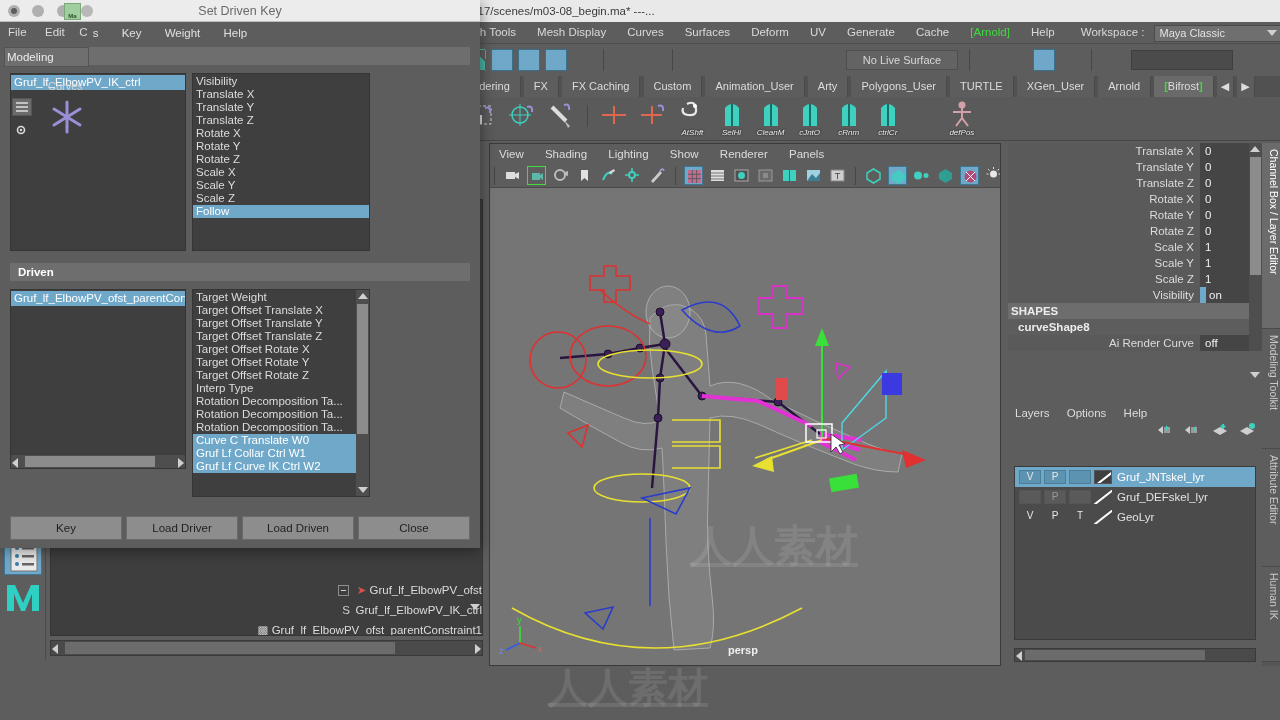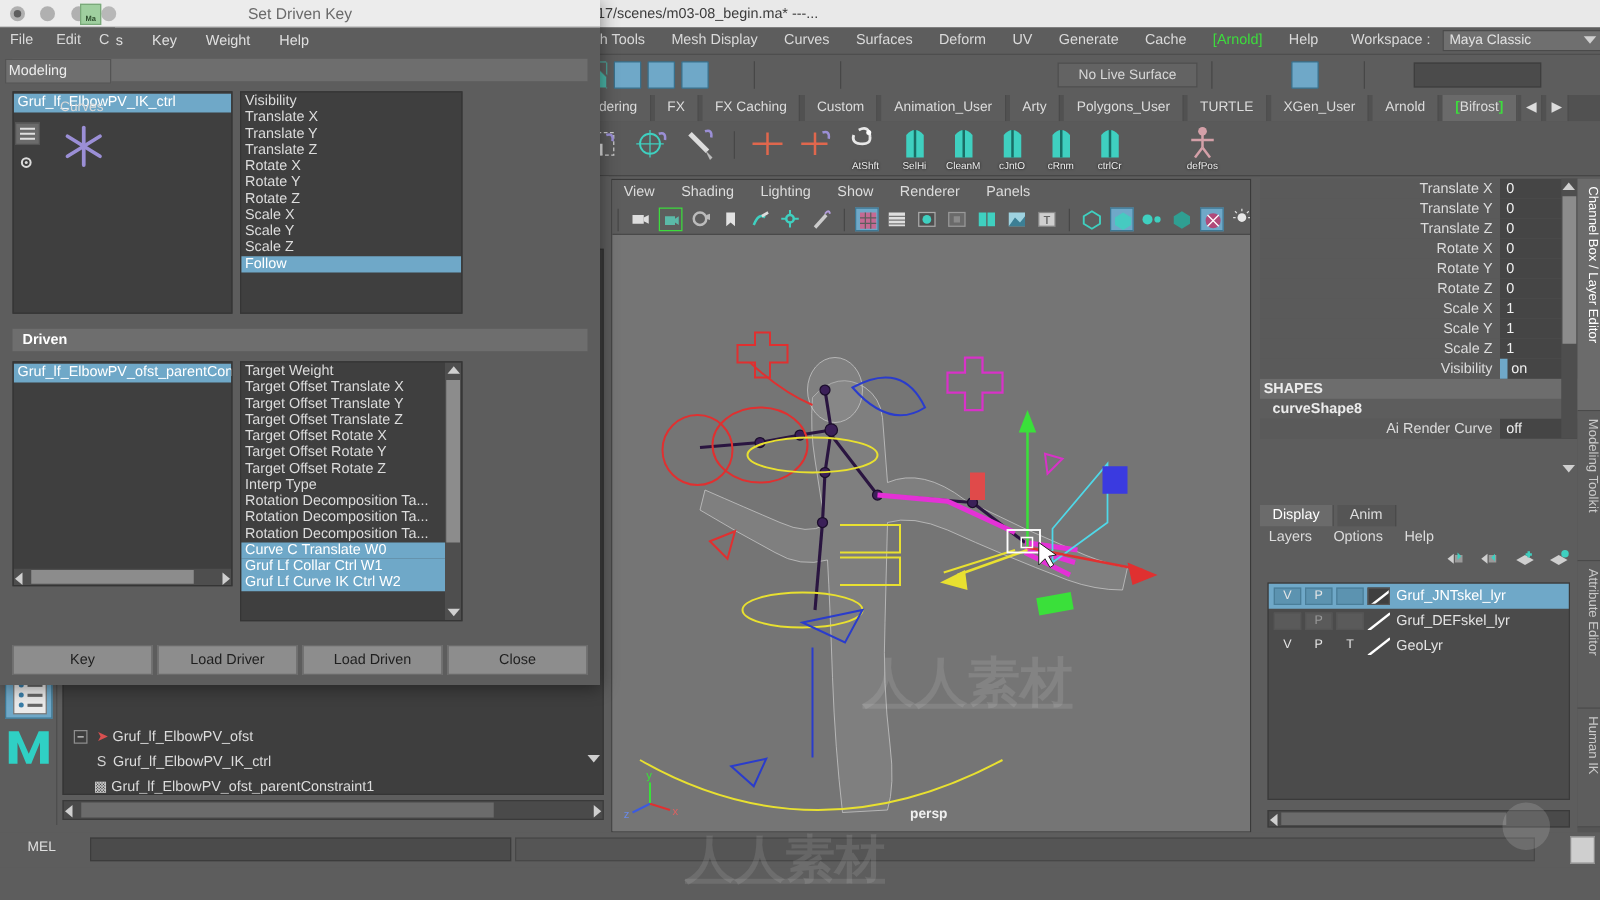--- a/index.html
+++ b/index.html
@@ -46,41 +46,41 @@
     background:#515151; white-space:nowrap; overflow:hidden; }
   .stab { display:inline-block; padding:0 10px; height:21px; line-height:21px; font-size:11px;
     color:#dcdcdc; background:#5d5d5d; border-right:1px solid #4a4a4a;}
   .stab.active { background:#6a6a6a; }
   .bracket { color:#3ddc3d; font-weight:bold; }
 
   
   .shelf { position:absolute; left:0; top:97px; width:1280px; height:44px;
     background:#5a5a5a; white-space:nowrap; overflow:hidden; border-bottom:1px solid #464646;}
   .shbtn { display:inline-block; width:34px; height:40px; margin:1px 1px 0 1px; vertical-align:top;
-    position:relative; }
+    position:relative;font-style:italic; }
   .shlabel { position:absolute; bottom:1px; left:0; width:100%; text-align:center;
     font-size:8px; color:#f0f0f0; text-shadow:0 0 2px #000; }
 
   
   .toolbox { position:absolute; left:0; top:141px; width:46px; height:519px; background:#5d5d5d;
     border-right:1px solid #4a4a4a; }
   .tbtn { width:36px; height:36px; margin:2px auto 2px auto; background:#5d5d5d;
     border:1px solid transparent; position:relative; }
   .tbtn.sel { background:#6fa8c8; border:1px solid #3e7792; }
   .tdiv { width:30px; height:2px; background:#909090; margin:5px auto; }
   .qbtn { width:36px; height:26px; margin:2px auto; background:#cfcfcf; border:1px solid #9a9a9a; position:relative;}
 
   
   .outliner { position:absolute; left:46px; top:141px; width:441px; height:519px;
     background:#5d5d5d; }
   .outl-menu { height:36px; padding:2px 0 0 6px; font-size:11.5px; color:#dcdcdc; }
   .outl-menu div { line-height:17px; }
   .outl-list { position:absolute; left:4px; top:58px; right:4px; bottom:24px;
     background:#3e3e3e; border:1px solid #353535; overflow:hidden; }
-  .orow { height:20px; line-height:20px; font-size:11.5px; color:#dcdcdc; white-space:nowrap; position:relative;}
+  .orow { height:20px; line-height:20px; font-size:11.5px; color:#dcdcdc; white-space:nowrap; position:relative;text-align:right;}
   .oexp { display:inline-block; width:11px; height:11px; border:1px solid #8d8d8d;
     vertical-align:middle; margin:0 4px; position:relative; }
   .oexp::before{content:"";position:absolute;left:2px;top:4px;width:5px;height:1px;background:#cfcfcf;}
   .o-hscroll { position:absolute; left:4px; right:4px; bottom:4px; height:16px;
     background:#4a4a4a; border:1px solid #3a3a3a;}
   .o-hscroll .thumb{position:absolute;left:14px;top:1px;width:330px;height:12px;background:#6b6b6b;}
 
   
   .vp { position:absolute; left:489px; top:143px; width:512px; height:523px;
     background:#7a7a7a; border:1px solid #3a3a3a; }
@@ -723,24 +723,20 @@
             </div>
           <div class="th"></div>
           <div style="position:absolute;left:1px;top:226px">
               <div class="tri-dn"></div>
             </div>
         </div>
       </div>
     </div>
 
     <div class="lay">
-      <div class="lay-tabs">
-        <span class="lay-tab active">Display</span>
-        <span class="lay-tab">Anim</span>
-      </div>
       <div class="lay-menu">
         <span>Layers</span>
         <span>Options</span>
         <span>Help</span>
       </div>
       <div class="lay-icons">
         <span style="display:inline-block;margin-left:6px">
           <svg width="18" height="16" viewBox="0 0 18 16">
               <path d="M3 8 l5 -4 v8z" fill="#cfcfcf"></path>
               <path d="M9 5 h6 v6 h-6z" fill="#9a9a9a"></path>
@@ -798,27 +794,20 @@
       </div>
     </div>
 
     <div class="rtabs">
       <div class="rtab active" style="height:186px">Channel Box / Layer Editor</div>
       <div class="rtab" style="height:120px">Modeling Toolkit</div>
       <div class="rtab" style="height:118px">Attribute Editor</div>
       <div class="rtab" style="height:95px">Human IK</div>
     </div>
 
-    <div class="melbar">
-      <span class="mel-lab">MEL</span>
-      <span class="mel-in1"></span>
-      <span class="mel-in2"></span>
-      <span class="play-badge"></span>
-      <span style="position:absolute;right:4px;top:3px;width:20px;height:22px;background:#cfcfcf;border:1px solid #8a8a8a"></span>
-    </div>
 
   </div>
 
   <div class="macwin">
     <div class="mac-title">
       <span class="mac-dots">
         <span class="dot d1"></span>
         <span class="dot"></span>
         <span class="dot"></span>
         <span class="dot" style="background:#b8b8b8"></span>

